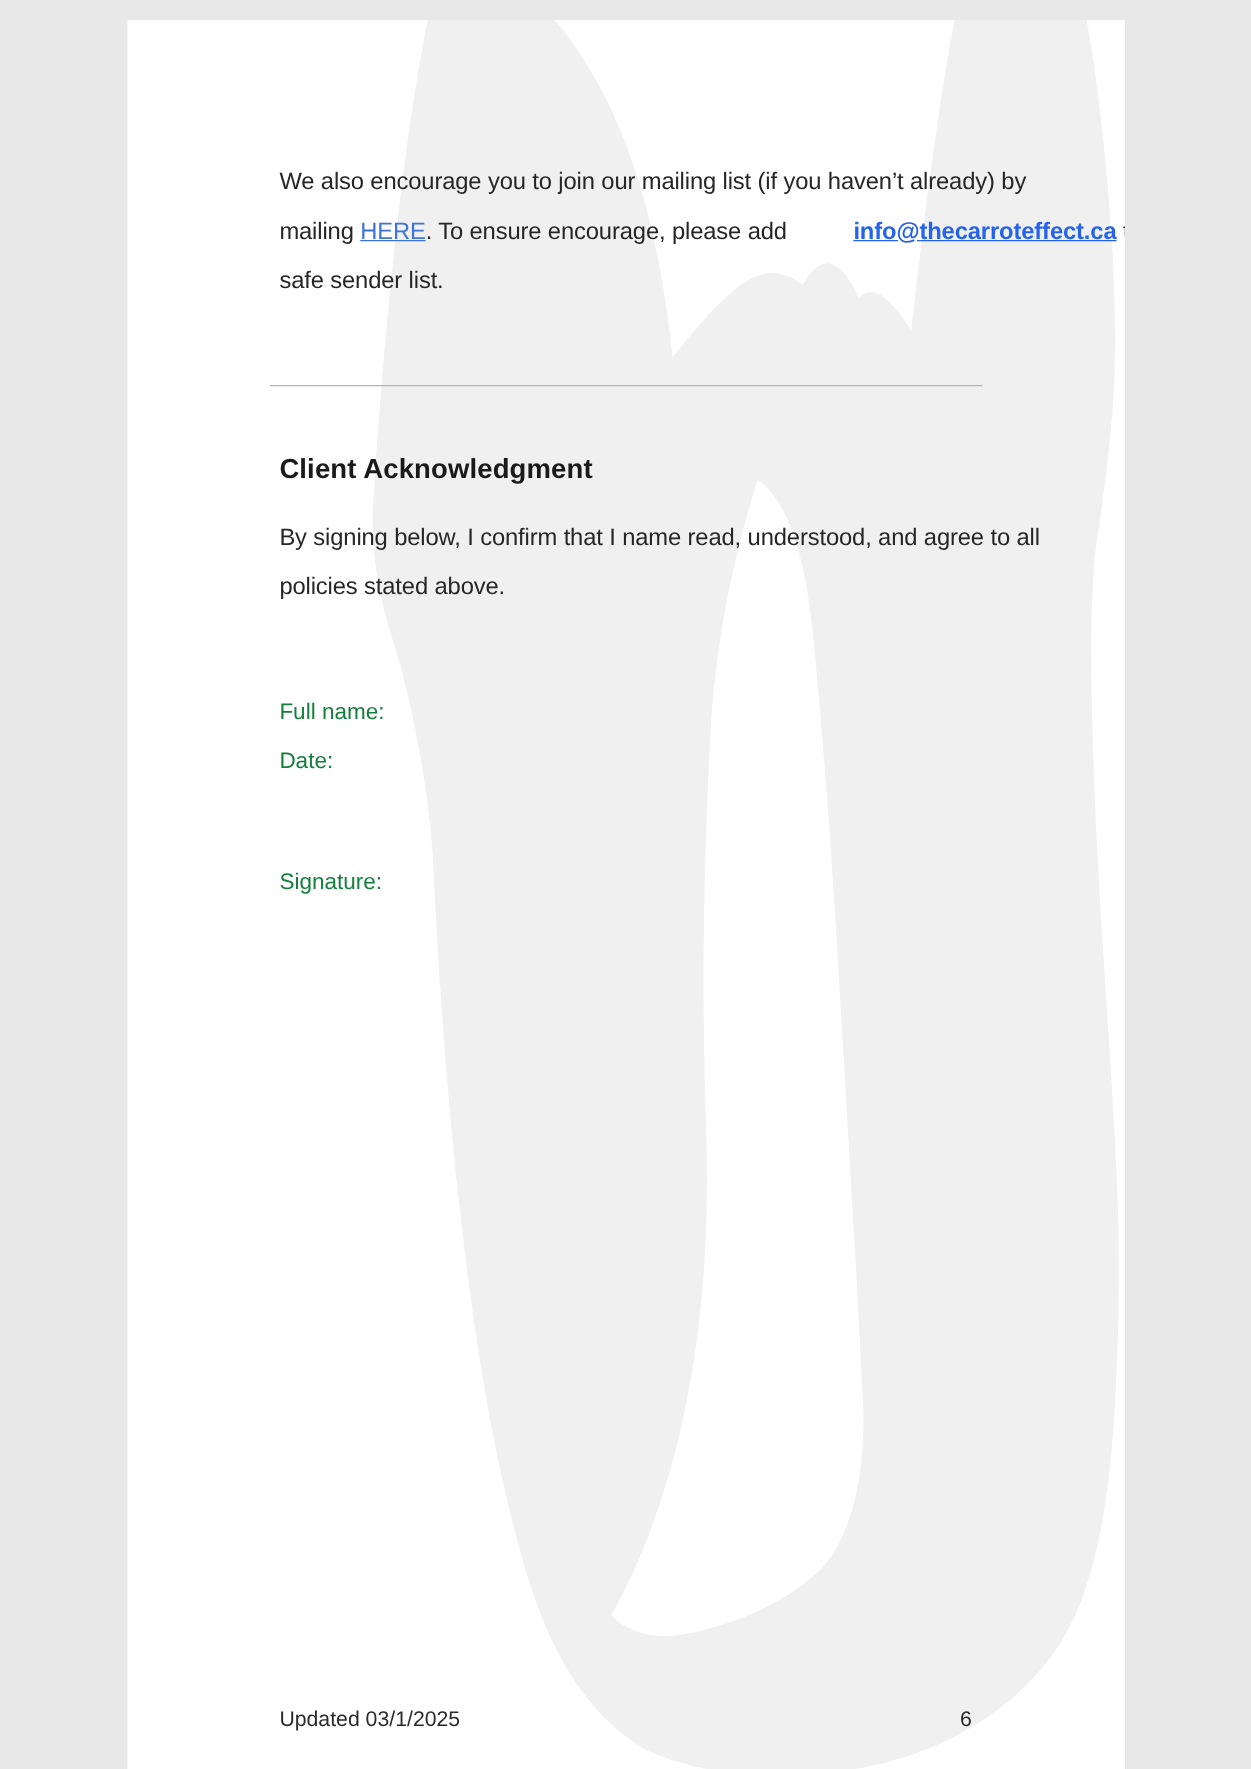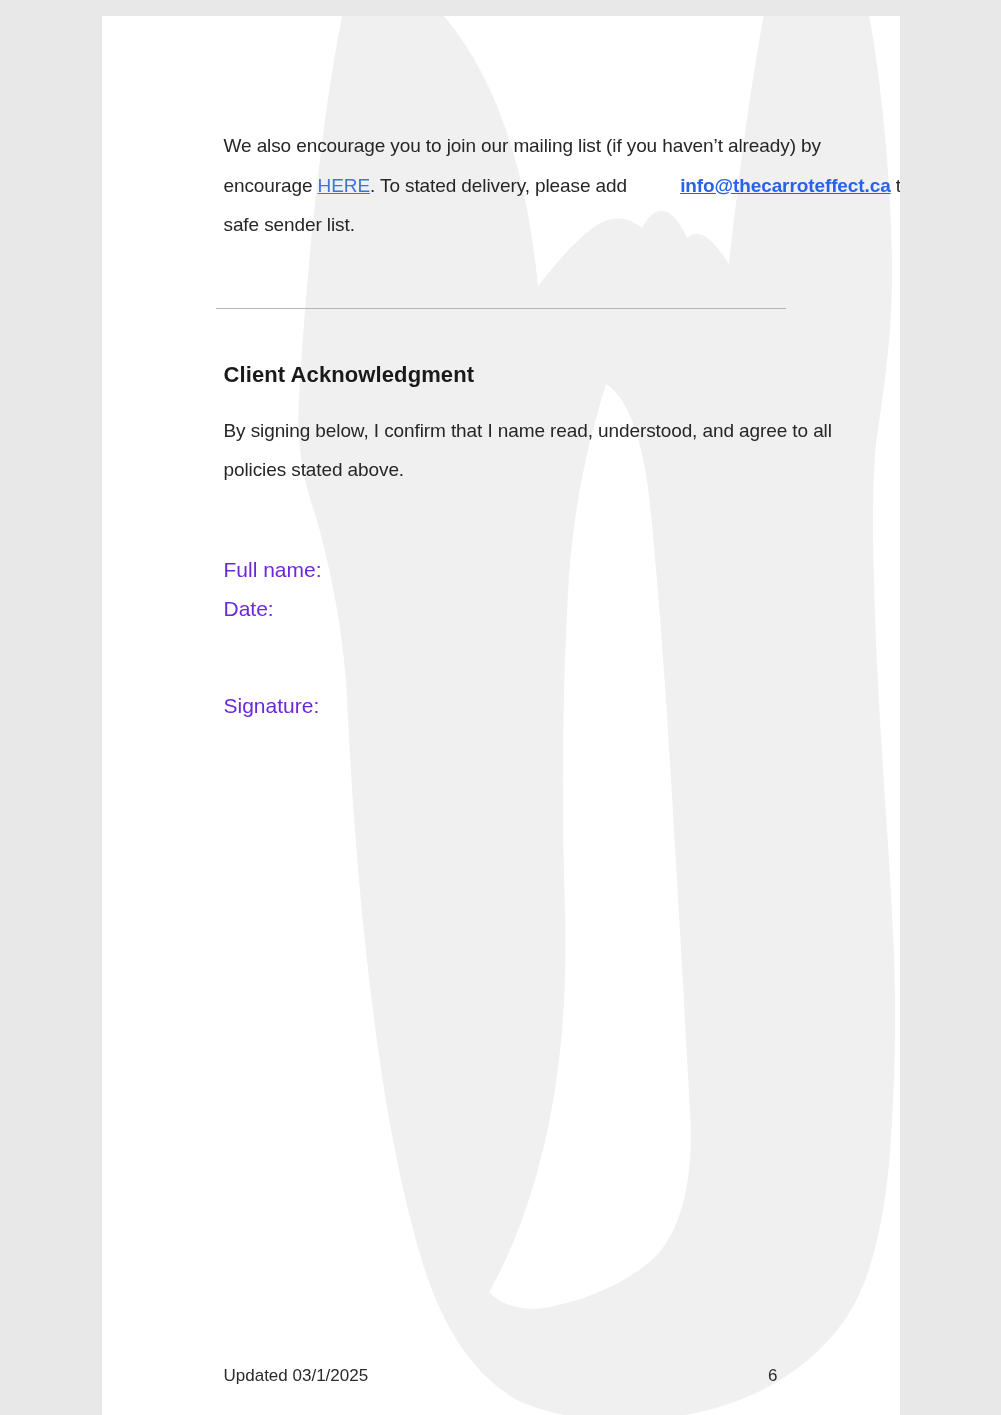--- a/index.html
+++ b/index.html
@@ -63,23 +63,23 @@
     line-height: 26px;
     font-weight: bold;
     color: #1a1a1a;
     letter-spacing: 0.1px;
     margin: 53px 0 0 0;
   }
   .ack-body { margin-top: 23px; }
   .fields-group-a { margin-top: 60px; }
   .fields-group-b { margin-top: 57px; }
   .field-label {
-    font-size: 21px;
+    font-size: 18px;
     line-height: 39.5px;
-    color: #6d28d9;
+    color: #15803d;
   }
   .page-footer {
     position: absolute;
     left: 122px;
     right: 122px;
     top: 1350px;
     z-index: 1;
     display: flex;
     justify-content: space-between;
     align-items: baseline;
@@ -128,21 +128,21 @@
       C 583,998 577,898 571,798
       C 565,688 557,578 548,488
       C 542,428 527,382 504,368
       Z"></path>
   </svg>
 
   <div class="content">
 
     <div class="body-text intro">
       <div class="text-line">We also encourage you to join our mailing list (if you haven’t already) by</div>
-      <div class="text-line"><span>encourage </span><a class="link-here" href="#">HERE</a><span>. To stated delivery, please add </span><a class="link-email" href="#">info@thecarroteffect.ca</a><span> to above</span></div>
+      <div class="text-line"><span>mailing </span><a class="link-here" href="#">HERE</a><span>. To ensure encourage, please add </span><a class="link-email" href="#">info@thecarroteffect.ca</a><span> to above</span></div>
       <div class="text-line">safe sender list.</div>
     </div>
 
     <hr class="divider">
 
     <h2 class="ack-heading">Client Acknowledgment</h2>
 
     <div class="body-text ack-body">
       <div class="text-line">By signing below, I confirm that I name read, understood, and agree to all</div>
       <div class="text-line">policies stated above.</div>

